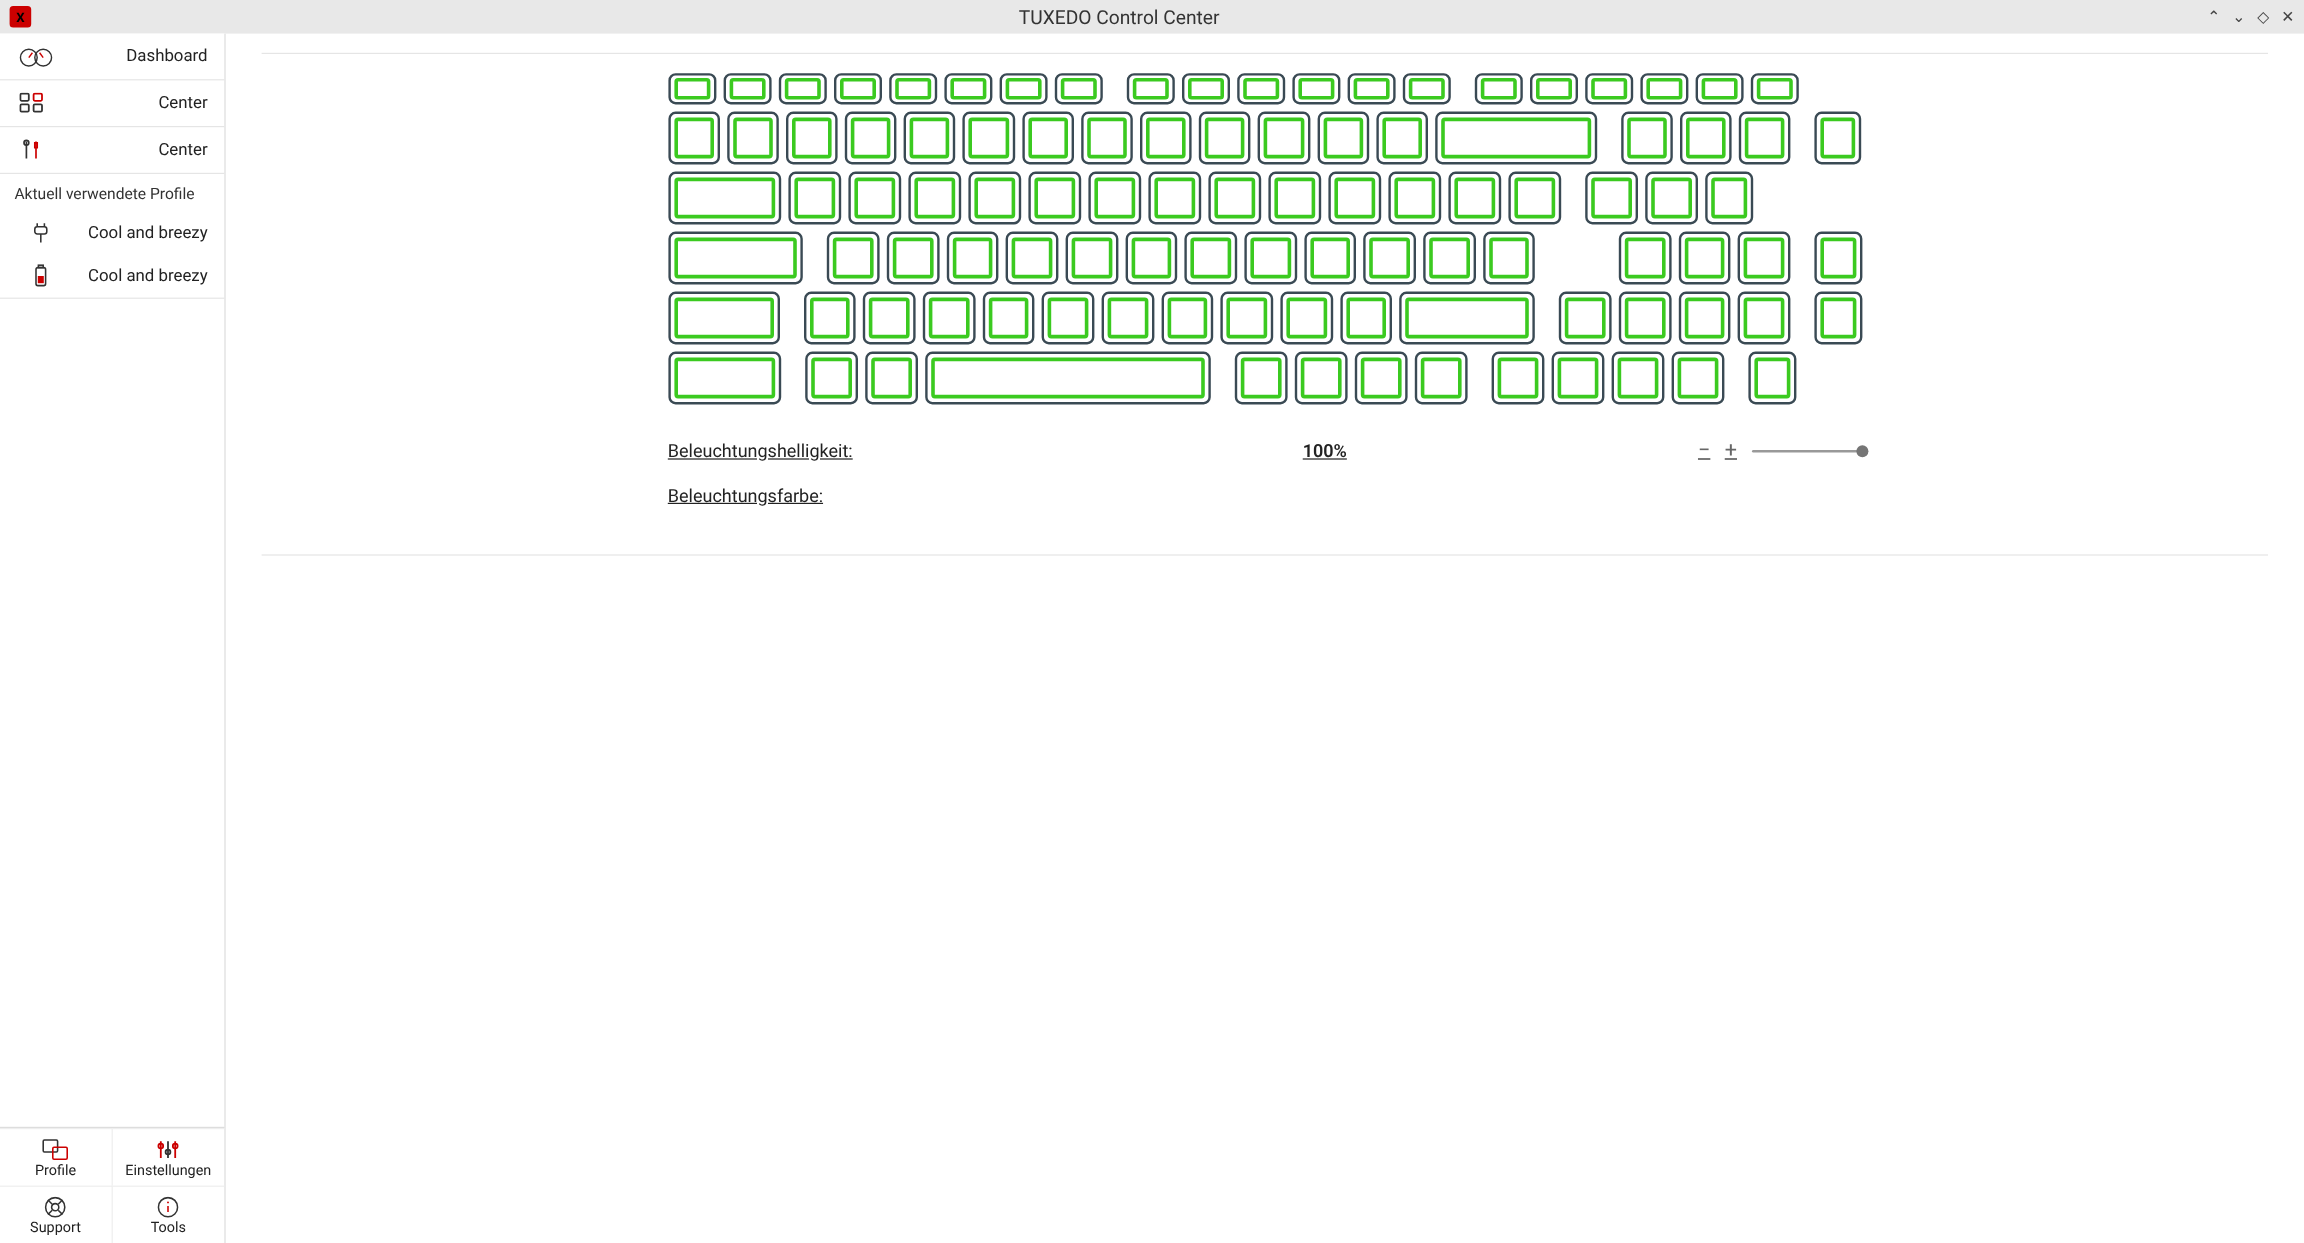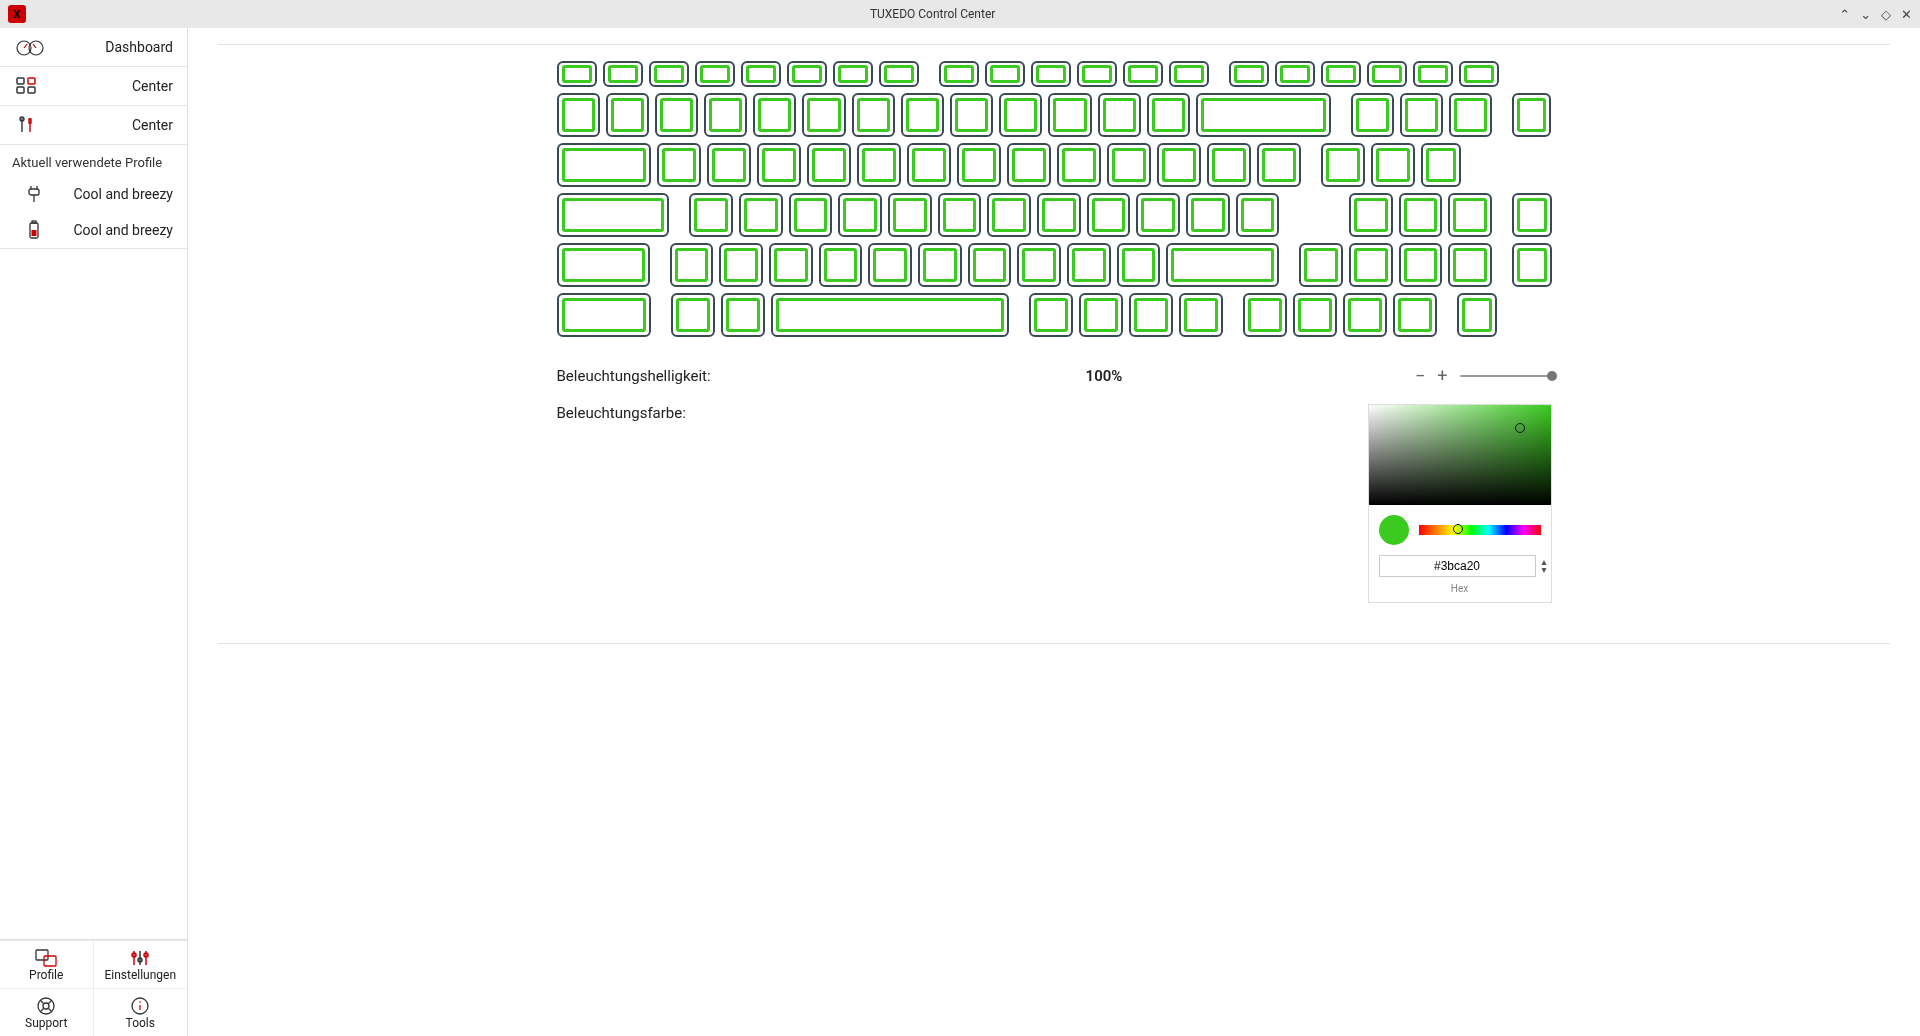--- a/index.html
+++ b/index.html
@@ -1,19 +1,19 @@
 <!DOCTYPE html>
 <html><head>
 <meta charset="utf-8">
 <style>
 * { box-sizing: border-box; margin: 0; padding: 0; }
 body { font-family: -apple-system, "Segoe UI", Roboto, sans-serif; font-size: 14px; color: #222; background: #fff; width: 1920px; height: 1036px; overflow: hidden; }
 .titlebar { height: 28px; background: #e8e8e8; display: flex; align-items: center; justify-content: space-between; padding: 0 8px; }
 .titlebar .logo { width: 18px; height: 18px; background: #c00; border-radius: 3px; display:flex; align-items:center; justify-content:center; color:#000; font-weight:bold; font-size:11px; }
-.titlebar .title { flex:1; text-align: center; font-size:12px; color:#333; }
+.titlebar .title { flex:1; text-align: center; font-size:16px; color:#333; }
 .titlebar .wincontrols { display:flex; gap:10px; }
 .titlebar .wincontrols span { cursor:pointer; font-size:13px; color:#444; }
 
 .app { display:flex; height: calc(100% - 28px); }
 .sidebar { width: 188px; background:#fff; border-right:1px solid #ddd; display:flex; flex-direction:column; }
 .sidebar .nav { }
 .sidebar .nav-item { display:flex; align-items:center; justify-content:flex-end; height:38px; padding:0 14px 0 16px; cursor:pointer; gap:10px; font-size:14px;}
 .sidebar .nav-item .icon { margin-right:auto; width:28px; display:flex; align-items:center; justify-content:flex-start; }
 .sidebar hr { border:none; border-top:1px solid #e5e5e5; margin:0; }
 .sidebar .section-label { font-size:13px; color:#333; padding:10px 14px 6px 12px; }
@@ -29,21 +29,21 @@
 .main h1 { text-align:center; font-size:22px; font-weight:600; margin-bottom:10px; }
 .main .hline { border-top:1px solid #e5e5e5; margin-bottom:16px;}
 .main .subtitle { text-align:center; font-size:14px; margin-bottom:20px;}
 
 .keyboard { margin: 0 auto 28px auto; width: 995px; }
 .kbrow { display:flex; gap:6px; margin-bottom:6px;}
 .key { border:2px solid #3a4a54; border-radius:6px; padding:3px; height:44px; }
 .key.small { height:26px; padding:2px 3px; }
 .key .inner { width:100%; height:100%; border:3px solid #3bca20; border-radius:3px; background:#fff; }
 
-.controls { width: 995px; margin: 16px auto; }
+.controls { width: 995px; margin: 16px auto; text-decoration: underline; }
 .ctrl-row { display:flex; align-items:center; justify-content:space-between; font-size:15px; margin-bottom:18px;}
 .ctrl-row .label { flex:0 0 300px; }
 .ctrl-row .value { flex:0 0 120px; text-align:center; font-weight:600; }
 .ctrl-row .slider-area { flex:0 0 200px; display:flex; align-items:center; gap:12px; justify-content:flex-end;}
 .slider-minus, .slider-plus { font-size:18px; color:#666; cursor:pointer; user-select:none;}
 .track { width:92px; height:2px; background:#999; position:relative; border-radius:2px;}
 .track .thumb { position:absolute; width:10px; height:10px; background:#757575; border-radius:50%; top:-4px; right:-5px; }
 
 .colorpicker { margin-left:auto; width:184px; border:1px solid #ddd; background:#fff;}
 .colorpicker .grad { width:100%; height:100px; position:relative; background: linear-gradient(to top, #000, transparent), linear-gradient(to right, #fff, #3bca20); }
@@ -552,33 +552,17 @@
           <span class="slider-minus">−</span>
           <span class="slider-plus">+</span>
           <div class="track">
               <div class="thumb"></div>
             </div>
         </div>
       </div>
       <div class="ctrl-row" style="align-items:flex-start;">
         <div class="label">Beleuchtungsfarbe:</div>
         <div style="flex:1"></div>
-        <div class="colorpicker">
-          <div class="grad">
-              <div class="ring"></div>
-            </div>
-          <div class="midrow">
-            <div class="swatch"></div>
-            <div class="hue">
-                <div class="hring"></div>
-              </div>
-          </div>
-          <div class="hexrow">
-            <input type="text" value="#3bca20" style="">
-            <div class="arrows">▴<br>▾</div>
-          </div>
-          <div class="hexlabel">Hex</div>
-        </div>
       </div>
     </div>
     <div class="bottom-hline"></div>
   </div>
 </div>
 
 </body></html>

